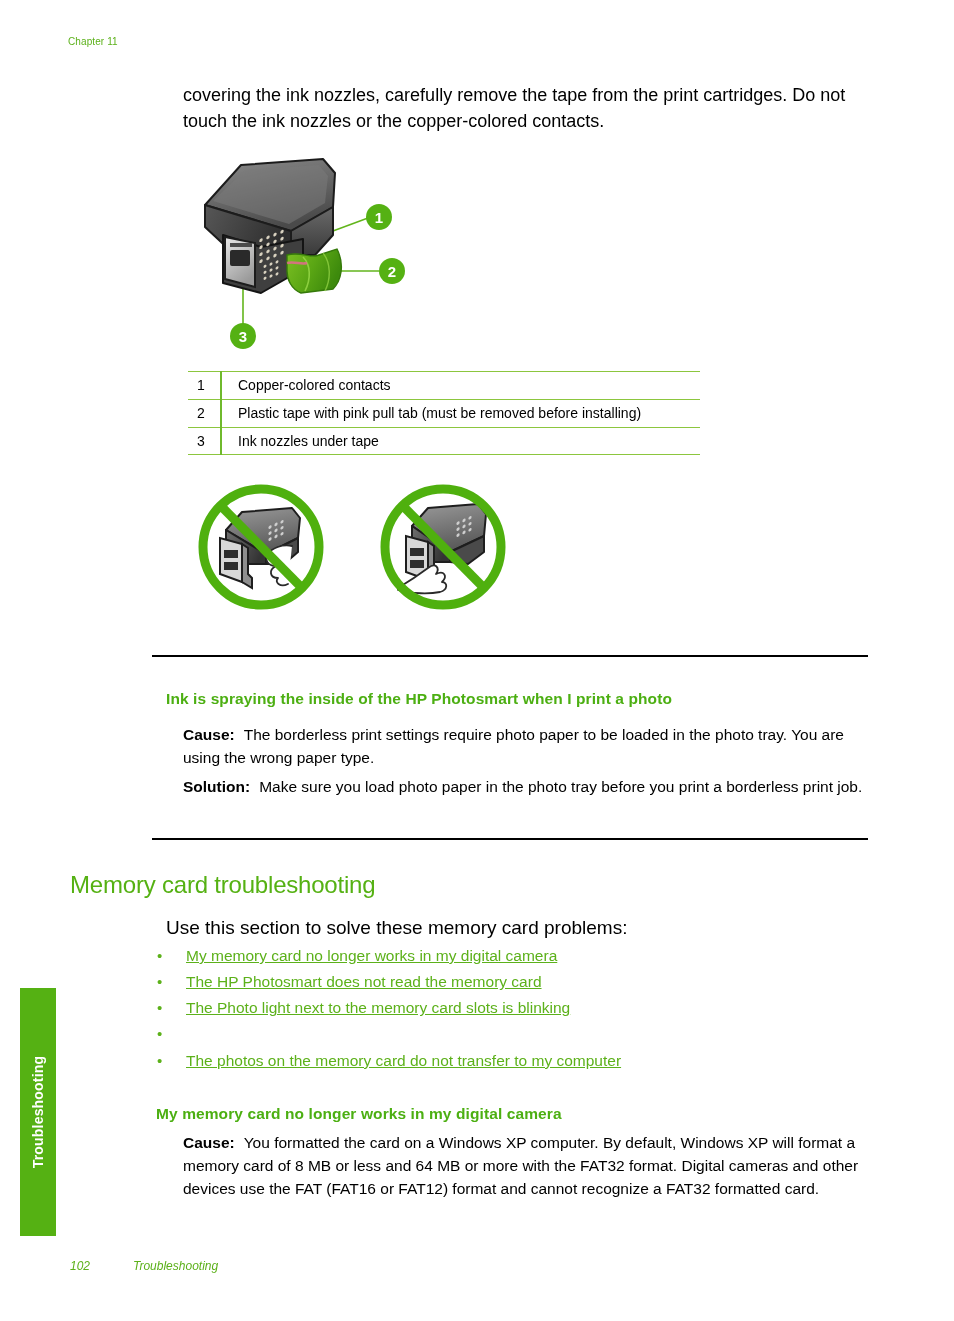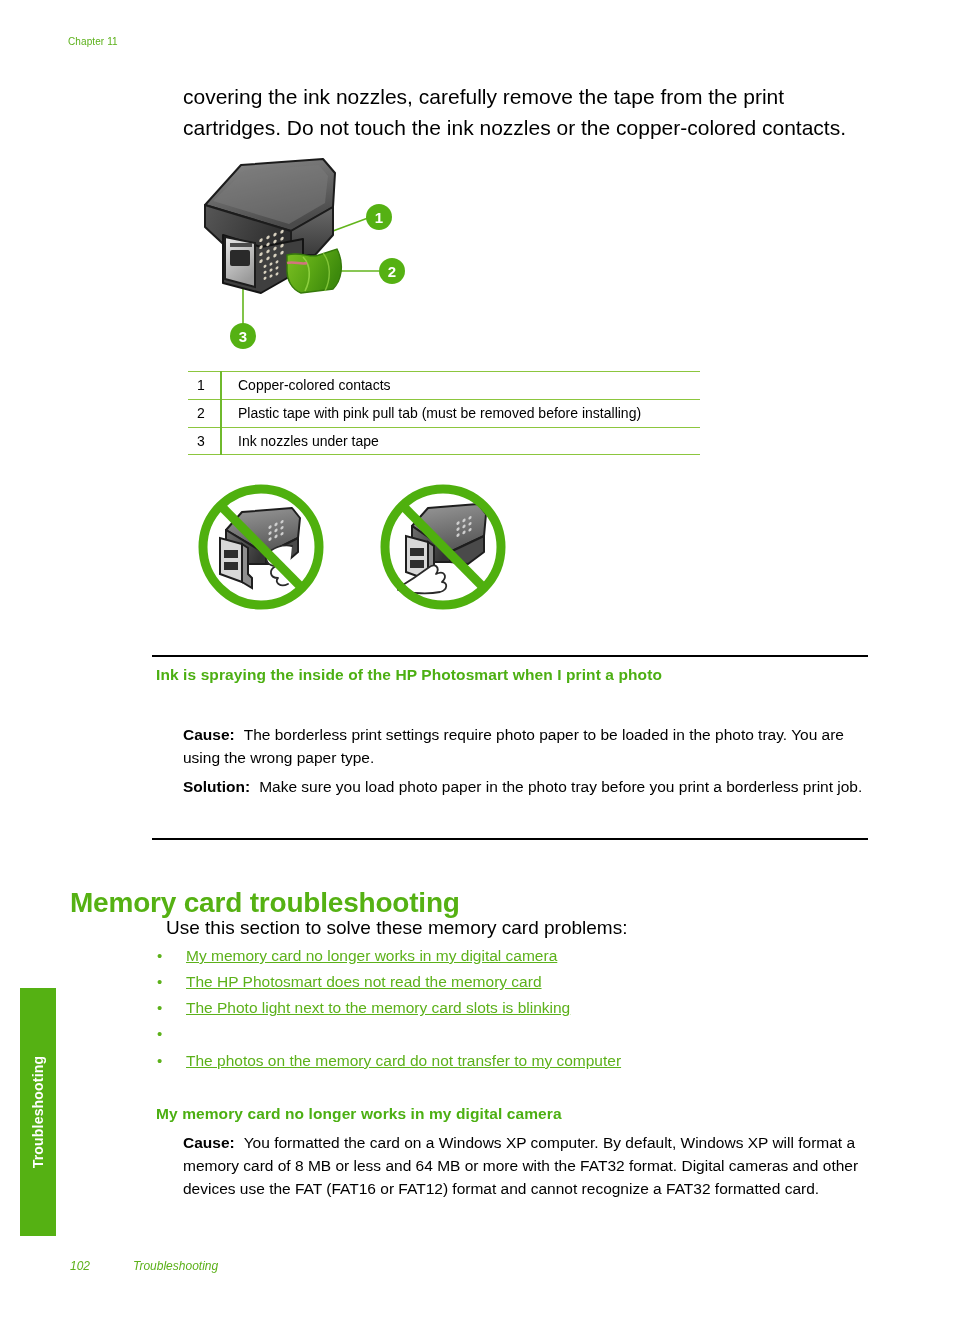--- a/index.html
+++ b/index.html
@@ -58,21 +58,21 @@
     position: absolute;
     left: 0;
     top: 0;
     width: 954px;
   }
 
   .body-text {
     position: absolute;
     left: 183px;
     width: 684px;
-    font-size: 21px;
+    font-size: 18px;
     line-height: 1.47;
     color: #000;
   }
 
   
   .figure-cartridge {
     position: absolute;
     left: 183px;
     top: 143px;
     width: 240px;
@@ -152,25 +152,24 @@
   .qa-para .lead {
     font-weight: bold;
   }
   .qa-para .gap { display: inline-block; width: 9px; }
 
   
   .section-title {
     position: absolute;
     left: 70px;
     top: 871px;
-    font-size: 28px;
-    font-weight: bold;
+    font-size: 24px;
+    font-weight: normal;
     color: #55b113;
     letter-spacing: -0.2px;
-    margin-top: 16px;
   }
 
   .intro-line {
     position: absolute;
     left: 166px;
     top: 917px;
     font-size: 19px;
   }
 
   
@@ -416,21 +415,21 @@
         <path d="M20,106 C30,100 42,92 50,86 C58,80 62,86 58,92 C66,88 70,94 64,100 C70,100 70,108 62,110 C52,112 34,112 20,108 Z" fill="#ffffff" stroke="#2a2a2a" stroke-width="1.8" stroke-linejoin="round"></path>
         <circle cx="65" cy="65" r="58" fill="none" stroke="#4fb00e" stroke-width="9"></circle>
         <line x1="25" y1="24" x2="106" y2="106" stroke="#4fb00e" stroke-width="9" stroke-linecap="butt"></line>
       </svg>
     </div>
 
   </div>
 
   <div class="hrule" style="top:655px;"></div>
 
-  <div class="green-subhead" style="top:666px;">Ink is spraying the inside of the HP Photosmart when I print a photo</div>
+  <div class="green-subhead" style="top:690px;margin-left:10px;">Ink is spraying the inside of the HP Photosmart when I print a photo</div>
 
   <div class="qa-para" style="top:724px;">
     <span class="lead">Cause:</span><span class="gap"></span><span>The borderless print settings require photo paper to be loaded in the photo tray. You are using the wrong paper type.</span>
   </div>
 
   <div class="qa-para" style="top:776px;">
     <span class="lead">Solution:</span><span class="gap"></span><span>Make sure you load photo paper in the photo tray before you print a borderless print job.</span>
   </div>
 
   <div class="hrule" style="top:838px;"></div>

